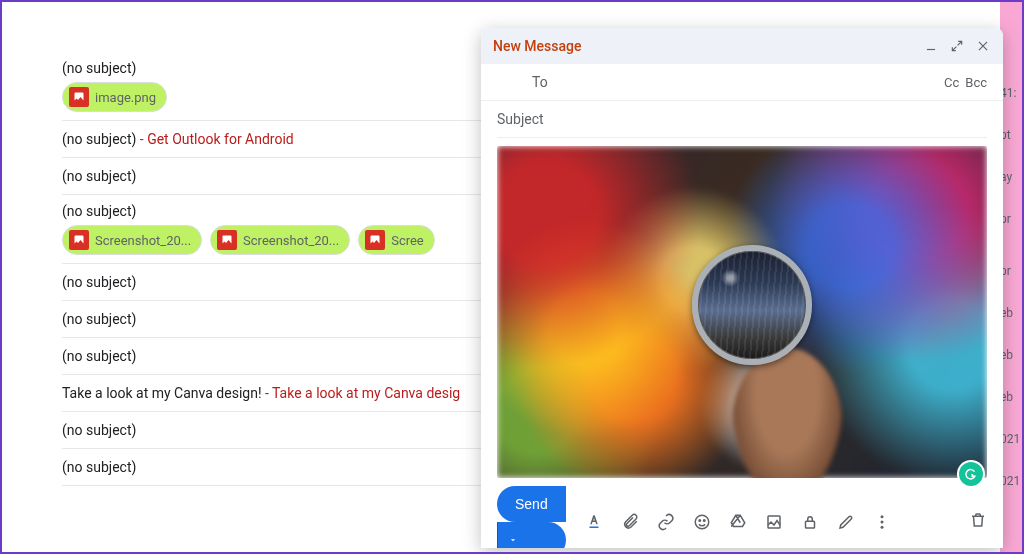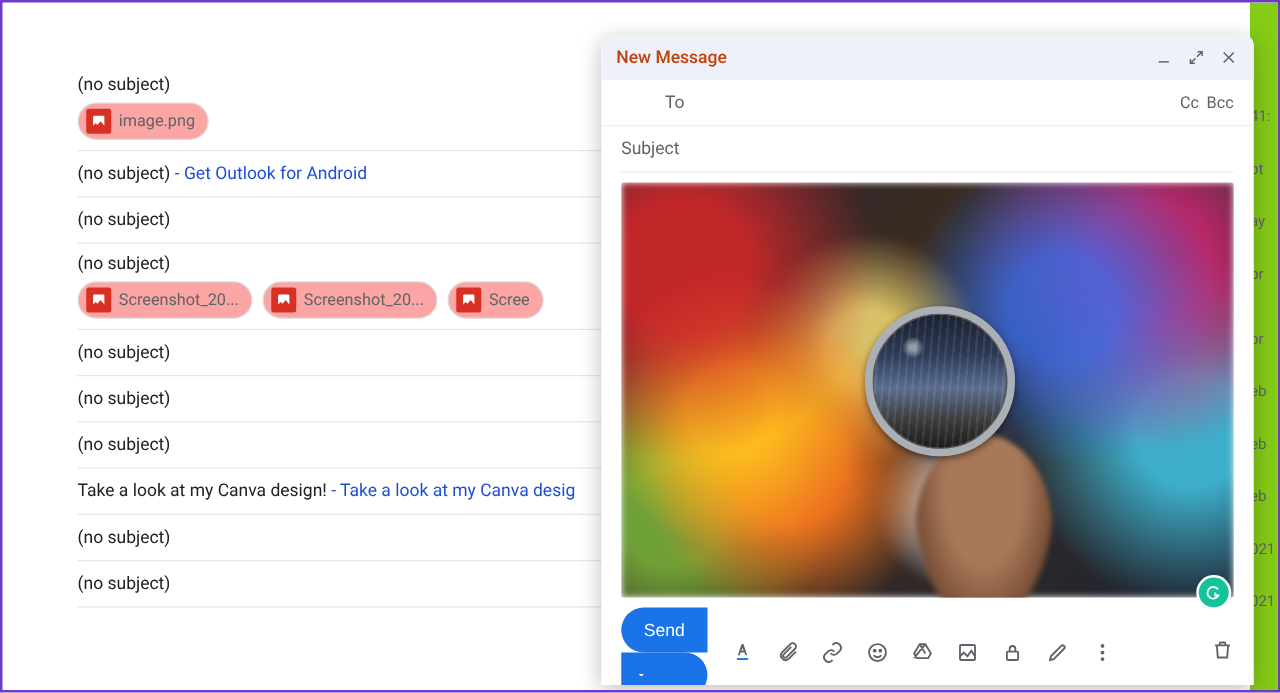--- a/index.html
+++ b/index.html
@@ -3,27 +3,27 @@
 <meta charset="utf-8">
 <style>
   * { box-sizing: border-box; margin: 0; padding: 0; }
   html, body { width: 1024px; height: 554px; font-family: Roboto, Arial, sans-serif; background: #fff; overflow: hidden; }
   body { border: 2px solid #6c3cc9; position: relative; }
 
   .email-list { position: absolute; left: 0; top: 50px; right: 0; bottom: 0; padding-left: 60px; }
   .email-row { border-bottom: 1px solid #e5e8eb; padding: 10px 0; font-size: 14px; color: #202124; }
   .email-row.with-chip { padding-top: 8px; padding-bottom: 8px; }
   .subj { color: #202124; }
-  .snippet { color: #1d4ed8; text-align: right; }
+  .snippet { color: #b91c1c; text-align: right; }
   .chip-row { margin-top: 6px; display: flex; gap: 8px; }
-  .chip { display: inline-flex; align-items: center; gap: 6px; border: 1px solid #dadce0; border-radius: 16px; padding: 4px 10px 4px 6px; background: #fca5a5; font-size: 13px; color: #5f6368; max-width: 160px; overflow: hidden; white-space: nowrap; }
+  .chip { display: inline-flex; align-items: center; gap: 6px; border: 1px solid #dadce0; border-radius: 16px; padding: 4px 10px 4px 6px; background: #bef264; font-size: 13px; color: #5f6368; max-width: 160px; overflow: hidden; white-space: nowrap; }
   .chip .img-ic { width: 20px; height: 20px; background: #d93025; display: inline-flex; align-items: center; justify-content: center; border-radius: 2px; }
   .chip .img-ic svg { width: 12px; height: 12px; }
 
-  .right-strip { position: absolute; right: 0; top: 0; bottom: 0; width: 22px; background: #84cc16; font-size: 12px; color: #5f6368; display: flex; flex-direction: column; }
+  .right-strip { position: absolute; right: 0; top: 0; bottom: 0; width: 22px; background: #f9a8d4; font-size: 12px; color: #5f6368; display: flex; flex-direction: column; }
   .right-strip .rs { height: 42px; line-height: 42px; text-align: left; padding-left: 0; overflow: hidden; white-space: nowrap; }
 
   .compose {
     position: absolute; left: 479px; top: 26px; width: 522px; height: 520px;
     background: #fff; border-radius: 8px 8px 0 0; box-shadow: 0 4px 18px rgba(0,0,0,0.25);
     display: flex; flex-direction: column; overflow: hidden;
   }
   .compose-header { background: #eef1f7; height: 36px; display: flex; align-items: center; padding: 0 12px; }
   .compose-title { color: #c2410c; font-weight: 500; font-size: 14px; flex: 1; }
   .hdr-icons { display: flex; gap: 10px; color: #5f6368; }

